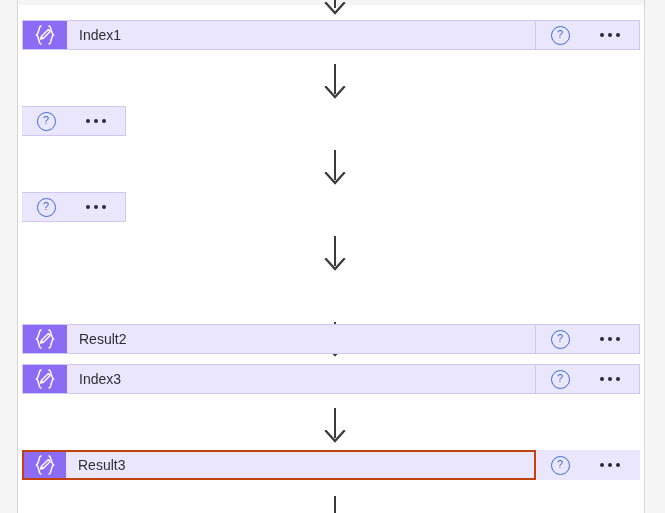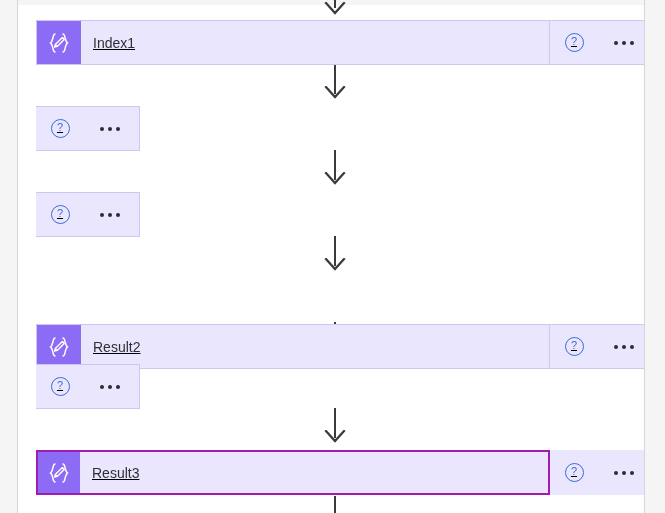--- a/index.html
+++ b/index.html
@@ -58,37 +58,36 @@
     position: absolute;
     left: 306px;
     width: 22px;
     height: 13px;
   }
   .arrow-head svg { display: block; width: 22px; height: 13px; }
 
   
   .action-card {
     position: absolute;
-    left: 18px;
-    height: 45px;
+    left: 4px;
+    height: 30px;
     display: flex;
     align-items: stretch;
     box-sizing: border-box;
-    text-decoration: underline;
   }
   .card-shell {
     display: flex;
     align-items: stretch;
     width: 514px;
     box-sizing: border-box;
     background: #eae6fd;
     border: 1px solid #cfc7f2;
   }
   .action-card.selected .card-shell {
-    border: 2px solid #a21caf;
+    border: 2px solid #c2410c;
   }
   .icon-tile {
     width: 44px;
     flex: 0 0 44px;
     background: #8c6bf5;
     display: flex;
     align-items: center;
     justify-content: center;
   }
   .action-card.selected .icon-tile { width: 42px; flex: 0 0 42px; }
@@ -262,20 +261,31 @@
               <div class="help-circle">?</div>
             </div>
             <div class="tool-more">
               <span class="dot"></span>
               <span class="dot"></span>
               <span class="dot"></span>
             </div>
           </div>
         </div>
         <div class="action-card" style="top: 364px;">
+          <div class="card-shell">
+            <div class="icon-tile">
+              <svg width="26" height="26" viewBox="0 0 26 26">
+                <path d="M9 4 C6.5 4 7.5 11 4.5 13 C7.5 15 6.5 22 9 22" fill="none" stroke="#ffffff" stroke-width="1.5" stroke-linecap="round"></path>
+                <path d="M17 4 C19.5 4 18.5 11 21.5 13 C18.5 15 19.5 22 17 22" fill="none" stroke="#ffffff" stroke-width="1.5" stroke-linecap="round"></path>
+                <path d="M16.4 7.6 L18.2 9.4 L11.2 16.4 L8.7 17.0 L9.3 14.5 Z" fill="none" stroke="#ffffff" stroke-width="1.4" stroke-linejoin="round"></path>
+                <path d="M9.3 14.5 L11.2 16.4" fill="none" stroke="#ffffff" stroke-width="1.2"></path>
+              </svg>
+            </div>
+            <div class="card-label">Index3</div>
+          </div>
           <div class="card-tools">
             <div class="tool-help">
               <div class="help-circle">?</div>
             </div>
             <div class="tool-more">
               <span class="dot"></span>
               <span class="dot"></span>
               <span class="dot"></span>
             </div>
           </div>

